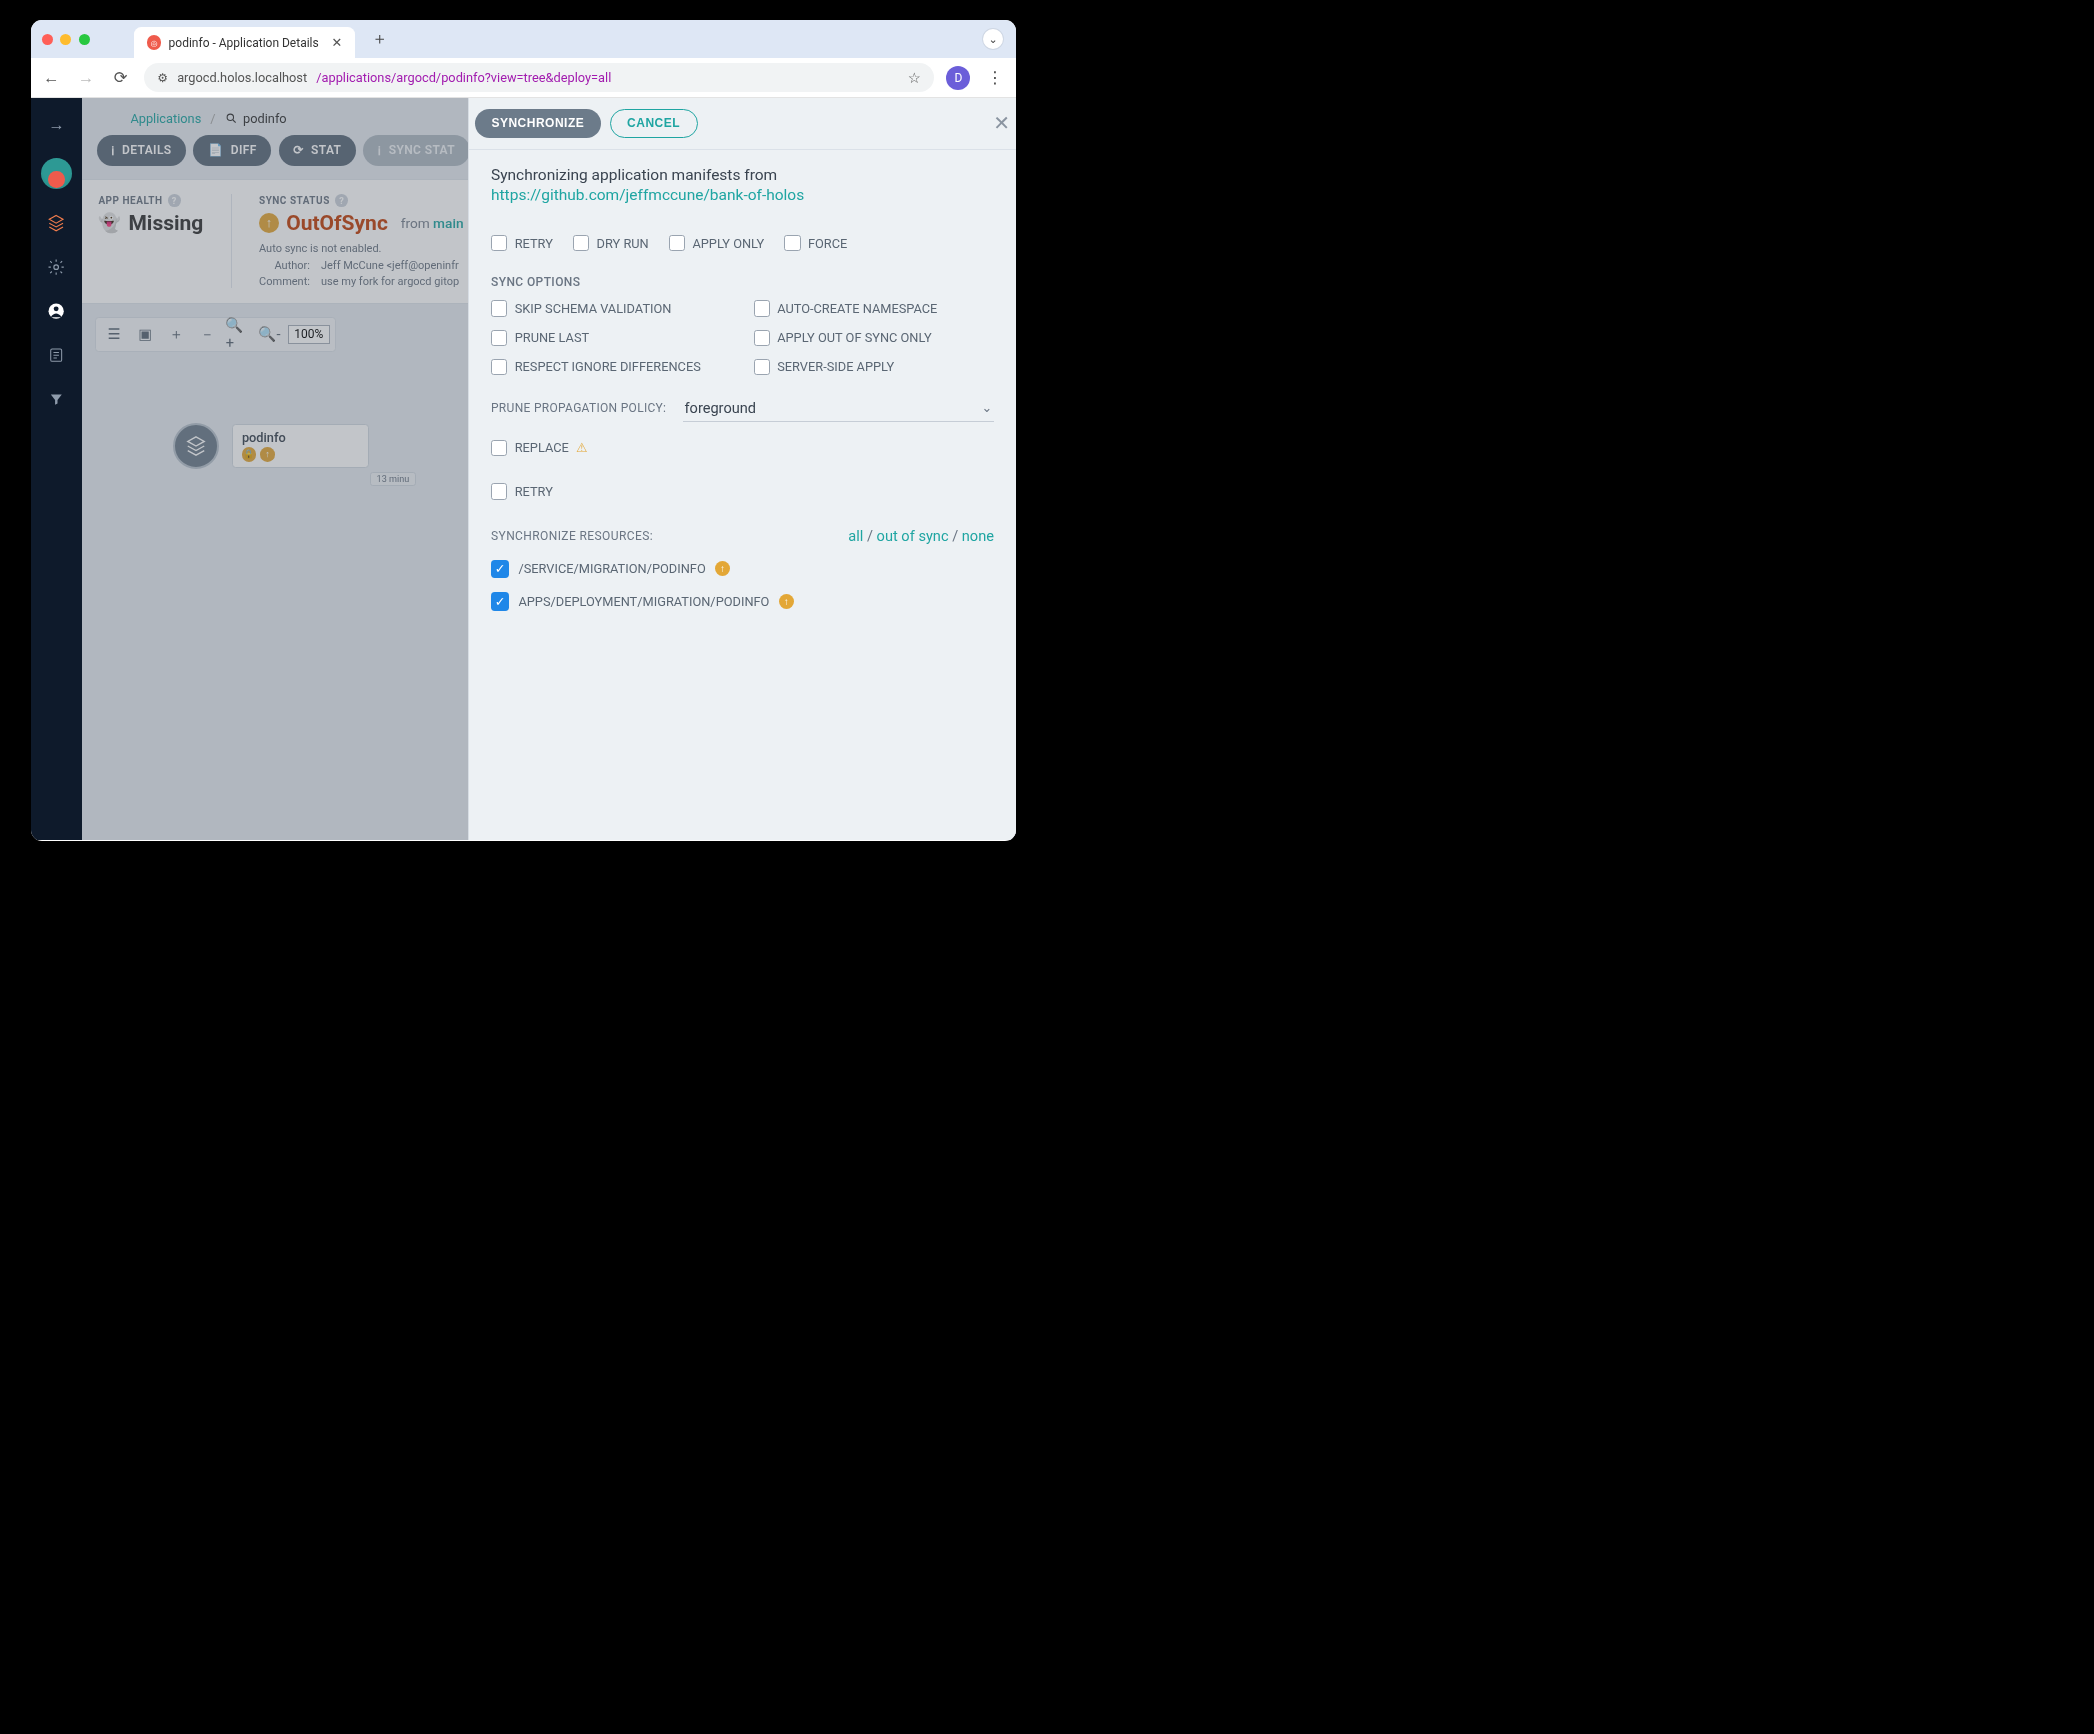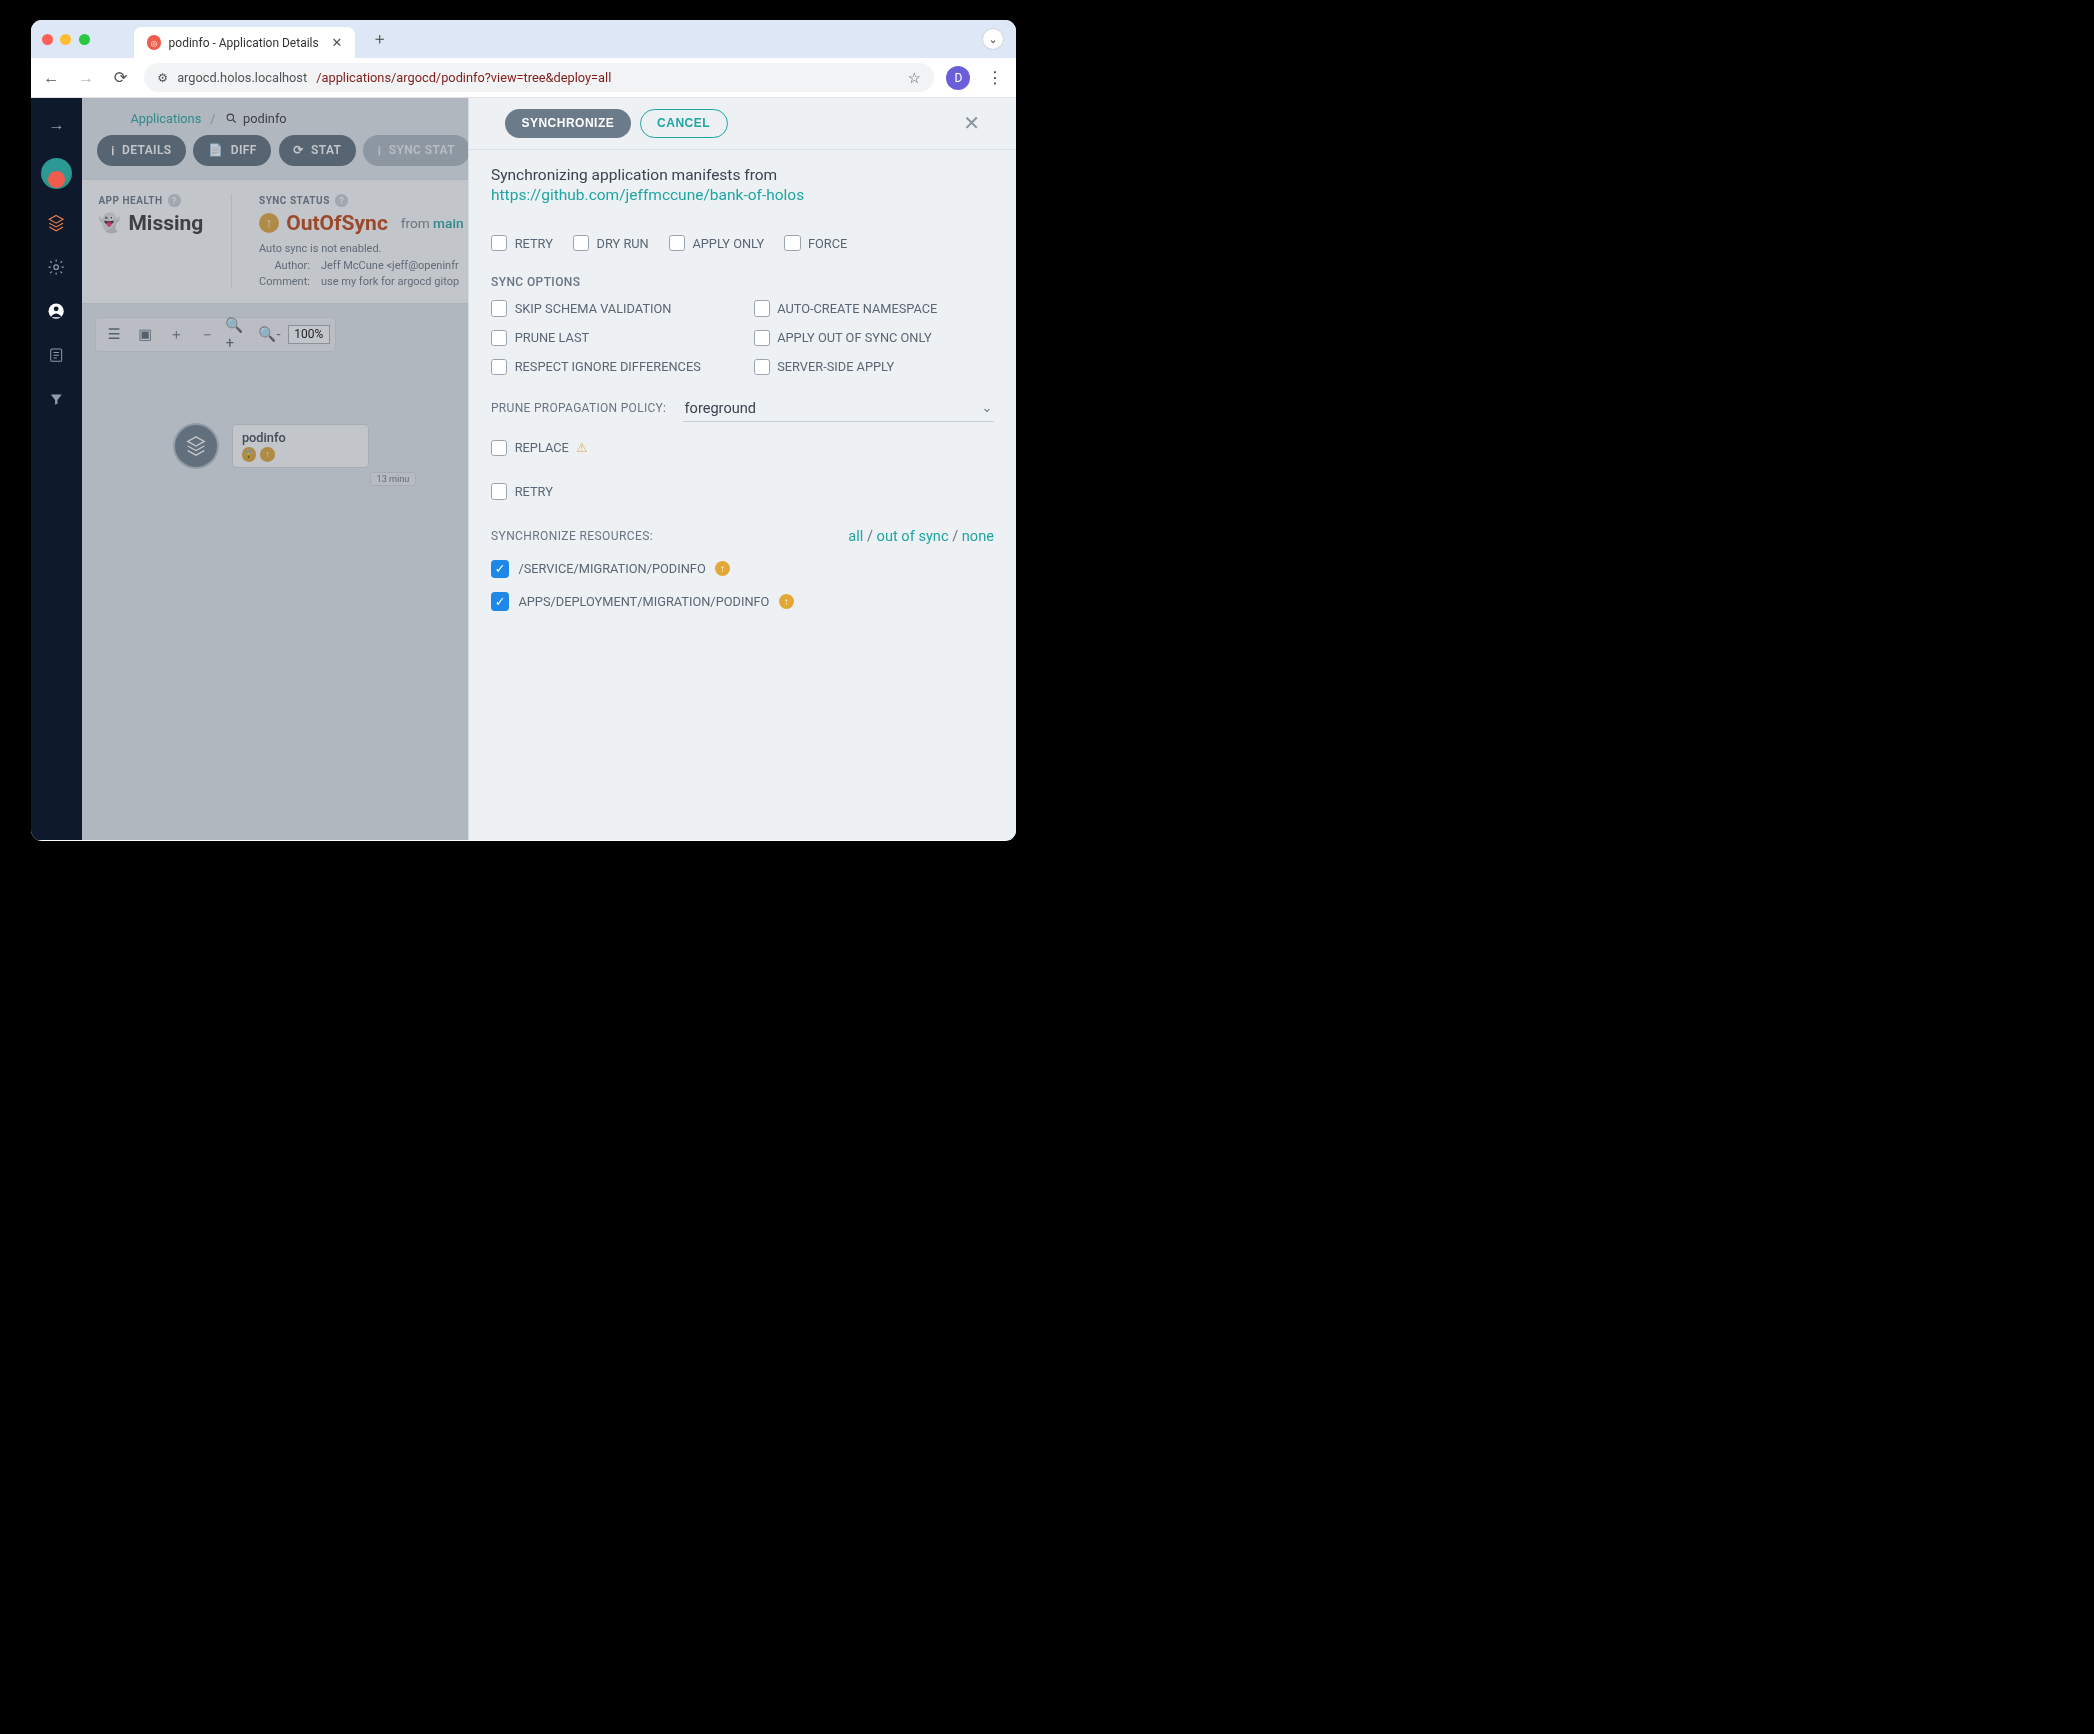--- a/index.html
+++ b/index.html
@@ -59,21 +59,21 @@
   border-bottom: 0.9px solid #e3e3e3;
 }
 .nav-btn { width:22px; text-align:center; font-size:16.4px; color:#555; cursor:pointer; }
 .nav-btn.dim { color:#bbb; }
 .url-box {
   flex:1; background:#f1f3f4; border-radius:18.3px; height:29px;
   display:flex; align-items:center; padding:0 12.8px; gap:9.1px;
   font-size:12.8px; color:#555;
 }
 .url-box .secure { font-size:12px; }
-.url-box .url-path { color:#7f1d1d; }
+.url-box .url-path { color:#a21caf; }
 .url-star { margin-left:auto; font-size:14.6px; color:#555; }
 .profile-dot { width:24px; height:24px; border-radius:50%; background:#6b5ed9; color:#fff; display:flex; align-items:center; justify-content:center; font-size:12px; }
 .menu-dots { font-size:16.4px; color:#444; padding:0 3.7px; }
 
 .app-area { position:relative; display:flex; height: calc(100% - 79px); }
 
 .sidebar {
   width: 51px; background:#0e1a2b;
   display:flex; flex-direction:column; align-items:center;
   padding-top: 16.4px; gap: 24px;
@@ -145,21 +145,21 @@
 .dim-overlay { position:absolute; inset:0; background:rgba(80,90,100,0.35); }
 
 .panel {
   position:absolute; top:0; right:0; bottom:0;
   width: 548px; background:#edf1f4;
   border-left:0.9px solid #d7dde4;
   display:flex; flex-direction:column;
 }
 .panel-hd {
   display:flex; align-items:center; justify-content:space-between;
-  padding:11px 36px;
+  padding:11px 6px;
   border-bottom:0.9px solid #dbe1e8;
 }
 .panel-btns { display:flex; gap:9.1px; }
 .btn-sync {
   background:#6c7b8a; color:#fff; border-radius:18.3px; padding:7.3px 16.4px;
   font-size:12px; font-weight:600; letter-spacing:0.5px; border:none; cursor:pointer;
 }
 .btn-cancel {
   background:transparent; color:#1fa5a2; border:1.4px solid #1fa5a2;
   border-radius:18.3px; padding:6.4px 16.4px; font-size:12px; font-weight:600; letter-spacing:0.5px; cursor:pointer;

